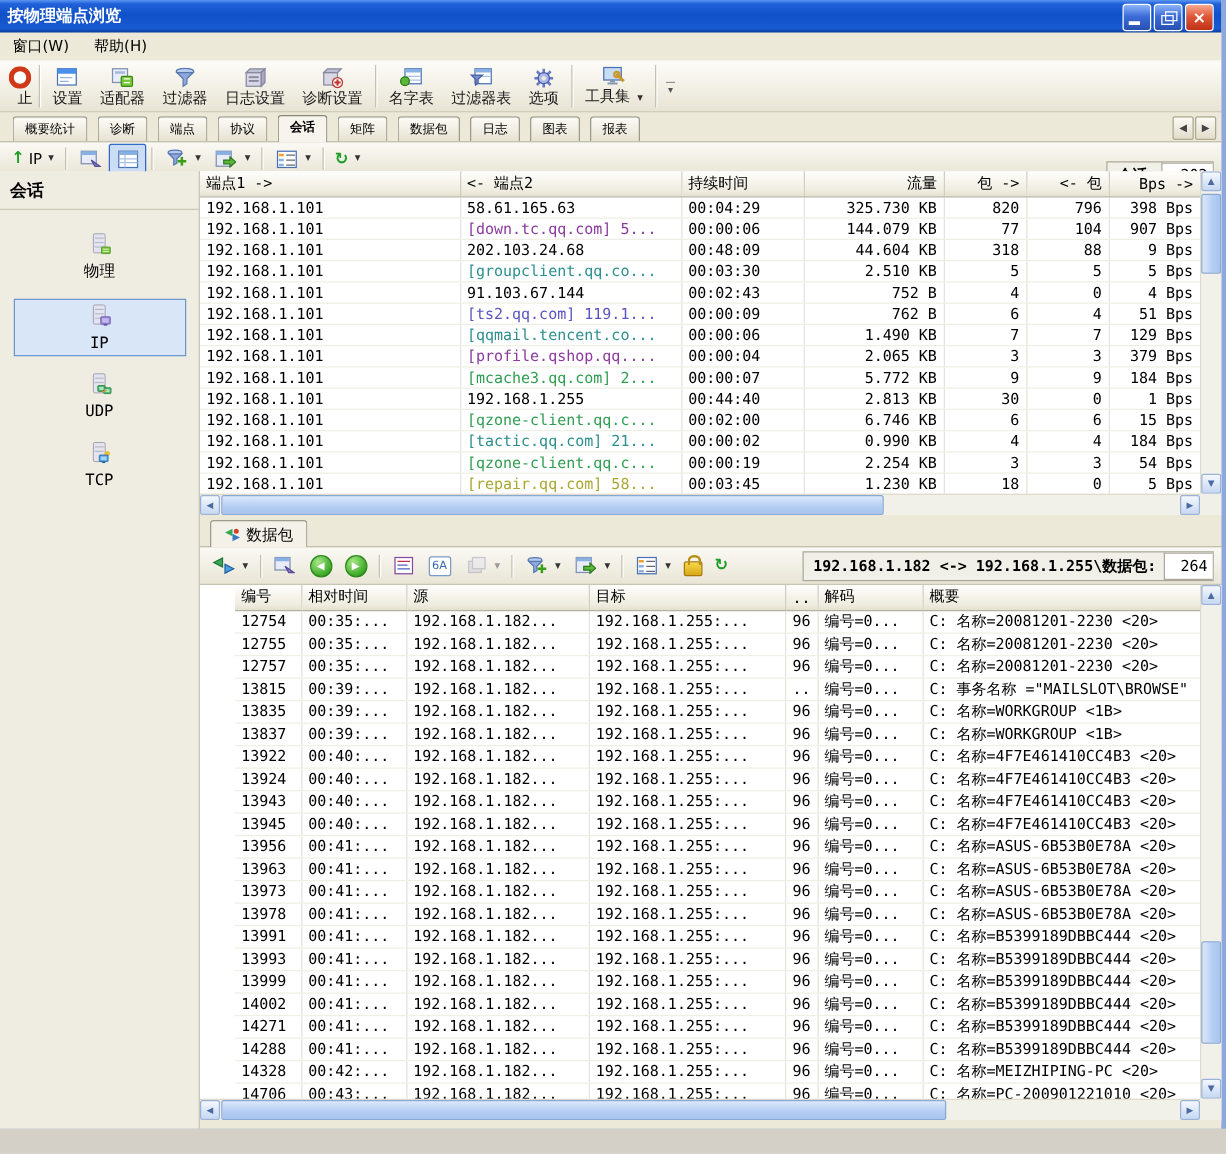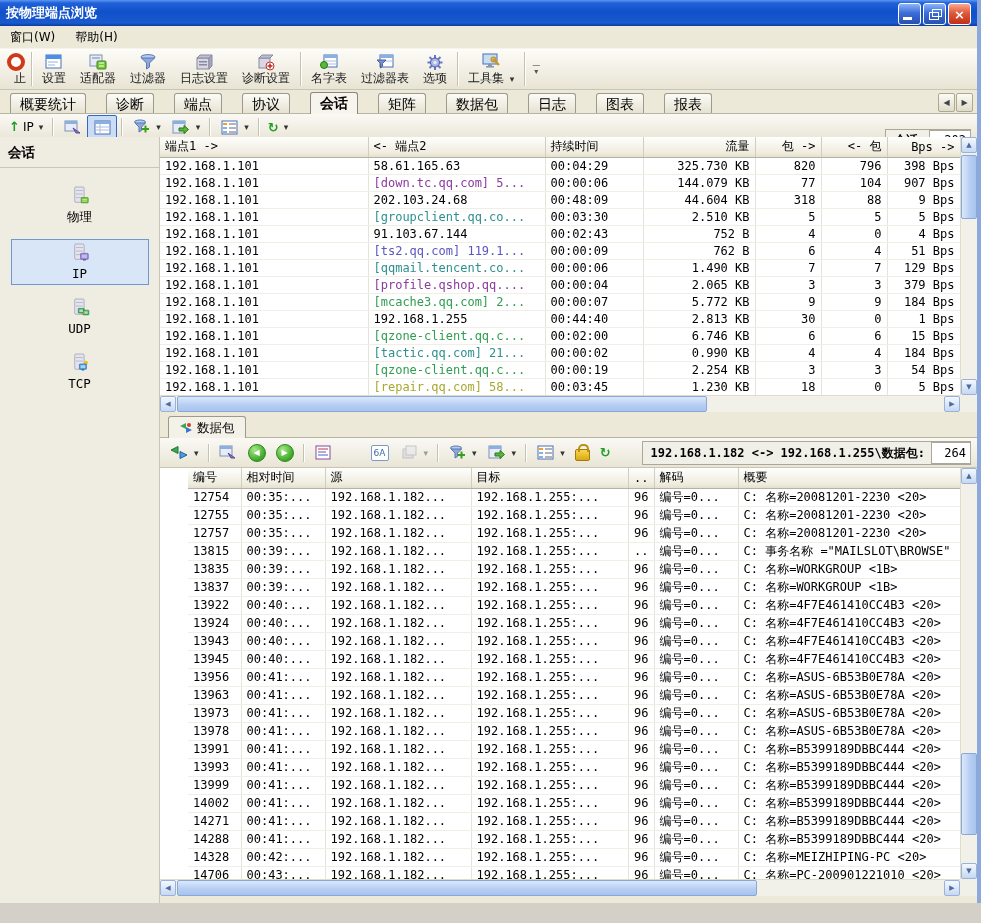--- a/index.html
+++ b/index.html
@@ -31,21 +31,21 @@
   .tsep{width:1px;background:#C6C2B2;margin:3px 3px;box-shadow:1px 0 0 #fff;}
   .drop{font-size:9px;color:#333;margin-left:2px;}
   .overflow-chip{display:flex;flex-direction:column;justify-content:center;align-items:center;padding:0 4px;color:#555;font-size:8px;line-height:6px;}
   
   .ic{width:20px;height:18px;position:relative;display:flex;align-items:center;justify-content:center;}
   .ic svg{display:block;}
   
   .tabbar{height:23px;background:#ECE9D8;display:flex;align-items:flex-end;padding-left:10px;position:relative;
           border-bottom:1px solid #B8B4A4;}
   .tab{border:1px solid #9C9A8C;border-bottom:none;border-radius:3px 3px 0 0;background:linear-gradient(#FCFBF6,#E6E2D2);
-       padding:3px 9px 2px;margin-right:20px;font-size:14px;height:14px;line-height:14px;}
+       padding:3px 9px 2px;margin-right:8px;font-size:10px;height:14px;line-height:14px;}
   .tab.active{background:#F6F4EC;font-weight:bold;height:16px;margin-bottom:-1px;border-color:#8A887A;}
   .tab-scroll{position:absolute;right:4px;top:3px;display:flex;gap:1px;}
   .tab-scroll .sbtn{width:15px;height:17px;display:flex;align-items:center;justify-content:center;font-size:8px;color:#444;
                     background:linear-gradient(#FCFBF6,#E0DCCB);border:1px solid #ADA98F;border-radius:2px;}
   
   .viewbar{height:26px;background:linear-gradient(180deg,#FAF9F4,#E9E5D6);border-bottom:1px solid #C9C5B5;
            display:flex;align-items:center;padding:0 4px;position:relative;}
   .vb-btn{display:flex;align-items:center;gap:3px;padding:2px 4px;border:1px solid transparent;border-radius:2px;}
   .vb-btn.pressed{border-color:#316AC5;background:#CBDDF5;}
   .vb-sep{width:1px;height:18px;background:#C6C2B2;box-shadow:1px 0 0 #fff;margin:0 4px;}
@@ -93,21 +93,21 @@
   .ptab{display:flex;align-items:center;gap:4px;border:1px solid #9C9A8C;border-bottom:none;border-radius:3px 3px 0 0;
         background:#F4F2E8;padding:3px 10px 2px;font-size:12.5px;height:16px;margin-bottom:-1px;}
   .packet-toolbar{height:30px;display:flex;align-items:center;padding:0 4px;background:linear-gradient(180deg,#FAF9F4,#E9E5D6);
                   border-bottom:1px solid #C9C5B5;position:relative;box-sizing:border-box;}
   .pk-info{display:flex;align-items:center;position:absolute;right:6px;top:3px;height:22px;
            border:1px solid #ACA899;background:#F1F0E8;padding-left:8px;}
   .pk-info .cb-label{font-weight:bold;font-family:"DejaVu Sans Mono",monospace;font-size:12px;}
   .pk-info .cb-val{min-width:30px;height:20px;background:#fff;border:1px solid #ACA899;border-right:none;margin-left:6px;
                    display:flex;align-items:center;justify-content:flex-end;padding:0 4px;font-family:"DejaVu Sans Mono",monospace;}
   .packet-table-area{height:428px;padding-left:28px;}
-  .hexchip{width:16px;height:14px;border:1px solid #7A9AC8;color:#3A6AA8;font-size:9px;display:flex;align-items:center;justify-content:center;background:#fff;border-radius:2px;margin-left:28px;}
+  .hexchip{width:16px;height:14px;border:1px solid #7A9AC8;color:#3A6AA8;font-size:9px;display:flex;align-items:center;justify-content:center;background:#fff;border-radius:2px;}
   .lock{width:13px;height:10px;background:linear-gradient(#F8D848,#D8A818);border:1px solid #A87808;border-radius:2px;position:relative;margin-top:5px;}
   .lock:before{content:"";position:absolute;left:2px;top:-6px;width:7px;height:6px;border:2px solid #B89018;border-bottom:none;border-radius:5px 5px 0 0;}
   .gcirc{width:16px;height:16px;border-radius:50%;background:radial-gradient(circle at 35% 30%,#A8E888,#3CA828 70%,#2A8818);color:#fff;font-size:8px;display:flex;align-items:center;justify-content:center;border:1px solid #2A8818;}
   .refresh-g{color:#1E9E28;font-weight:bold;font-size:13px;}
   .desktop-strip{position:absolute;left:0;top:903px;width:981px;height:20px;background:#D4D0C8;}
 </style>
 </head>
 <body>
 
 <div class="window">

